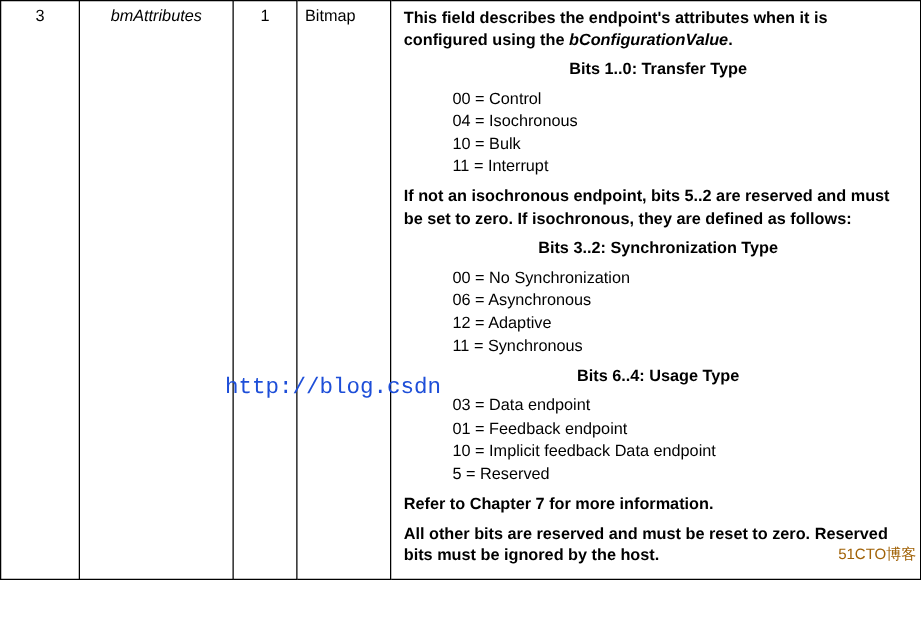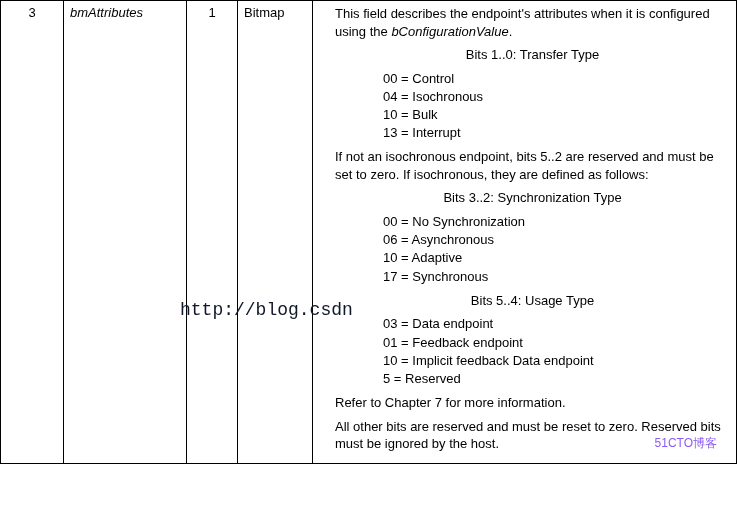--- a/index.html
+++ b/index.html
@@ -15,39 +15,39 @@
     table {
       border-collapse: collapse;
       width: 100%;
     }
     td {
       border: 1px solid #000;
       vertical-align: top;
       padding: 4px 6px;
     }
     .col-offset { width: 50px; text-align: center; }
-    .col-field  { width: 110px; font-style: italic; }
+    .col-field  { width: 110px; font-style: italic; text-align: center; }
     .col-size   { width: 38px; text-align: center; }
     .col-value  { width: 62px; }
     .col-desc   { }
-    .desc p { margin: 0 0 6px 16px; line-height: 1.35; }
+    .desc p { margin: 0 0 6px 4px; line-height: 1.35; font-weight: bold; }
     .indent-title { margin-left: 70px; margin-bottom: 2px; text-align: center; }
-    .indent-items { margin-left: 64px; margin-bottom: 6px; line-height: 1.4; }
+    .indent-items { margin-left: 43px; margin-bottom: 6px; line-height: 1.4; }
     .italic { font-style: italic; }
     .watermark-left {
       position: absolute;
       left: 180px; top: 300px;
-      color: #0f172a; font-size: 18px;
+      color: #1d4ed8; font-size: 18px;
       font-family: "Courier New", monospace;
       pointer-events: none;
     }
     .watermark-right {
       position: absolute;
-      right: 20px; bottom: 12px;
-      color: #8b5cf6; font-size: 12px;
+      right: 4px; bottom: 12px;
+      color: #a16207; font-size: 12px;
       pointer-events: none;
     }
   </style>
 </head>
 <body>
 
 <table>
   <tbody>
       <tr>
     <td class="col-offset">3</td>
@@ -56,31 +56,31 @@
     <td class="col-value">Bitmap</td>
     <td class="col-desc desc">
       <p>
         <span>This field describes the endpoint's attributes when it is configured using the </span><span class="italic">bConfigurationValue</span><span>.</span>
       </p>
       <p class="indent-title">Bits 1..0:  Transfer Type</p>
       <div class="indent-items">
         <div>00 = Control</div>
         <div>04 = Isochronous</div>
         <div>10 = Bulk</div>
-        <div>13 = Interrupt</div>
+        <div>11 = Interrupt</div>
       </div>
       <p>If not an isochronous endpoint, bits 5..2 are reserved and must be set to zero. If isochronous, they are defined as follows:</p>
       <p class="indent-title">Bits 3..2:  Synchronization Type</p>
       <div class="indent-items">
         <div>00 = No Synchronization</div>
         <div>06 = Asynchronous</div>
-        <div>10 = Adaptive</div>
-        <div>17 = Synchronous</div>
+        <div>12 = Adaptive</div>
+        <div>11 = Synchronous</div>
       </div>
-      <p class="indent-title">Bits 5..4:  Usage Type</p>
+      <p class="indent-title">Bits 6..4:  Usage Type</p>
       <div class="indent-items">
         <div>03 = Data endpoint</div>
         <div>01 = Feedback endpoint</div>
         <div>10 = Implicit feedback Data endpoint</div>
         <div>5 = Reserved</div>
       </div>
       <p>Refer to Chapter 7 for more information.</p>
       <p>All other bits are reserved and must be reset to zero. Reserved bits must be ignored by the host.</p>
     </td>
   </tr>

